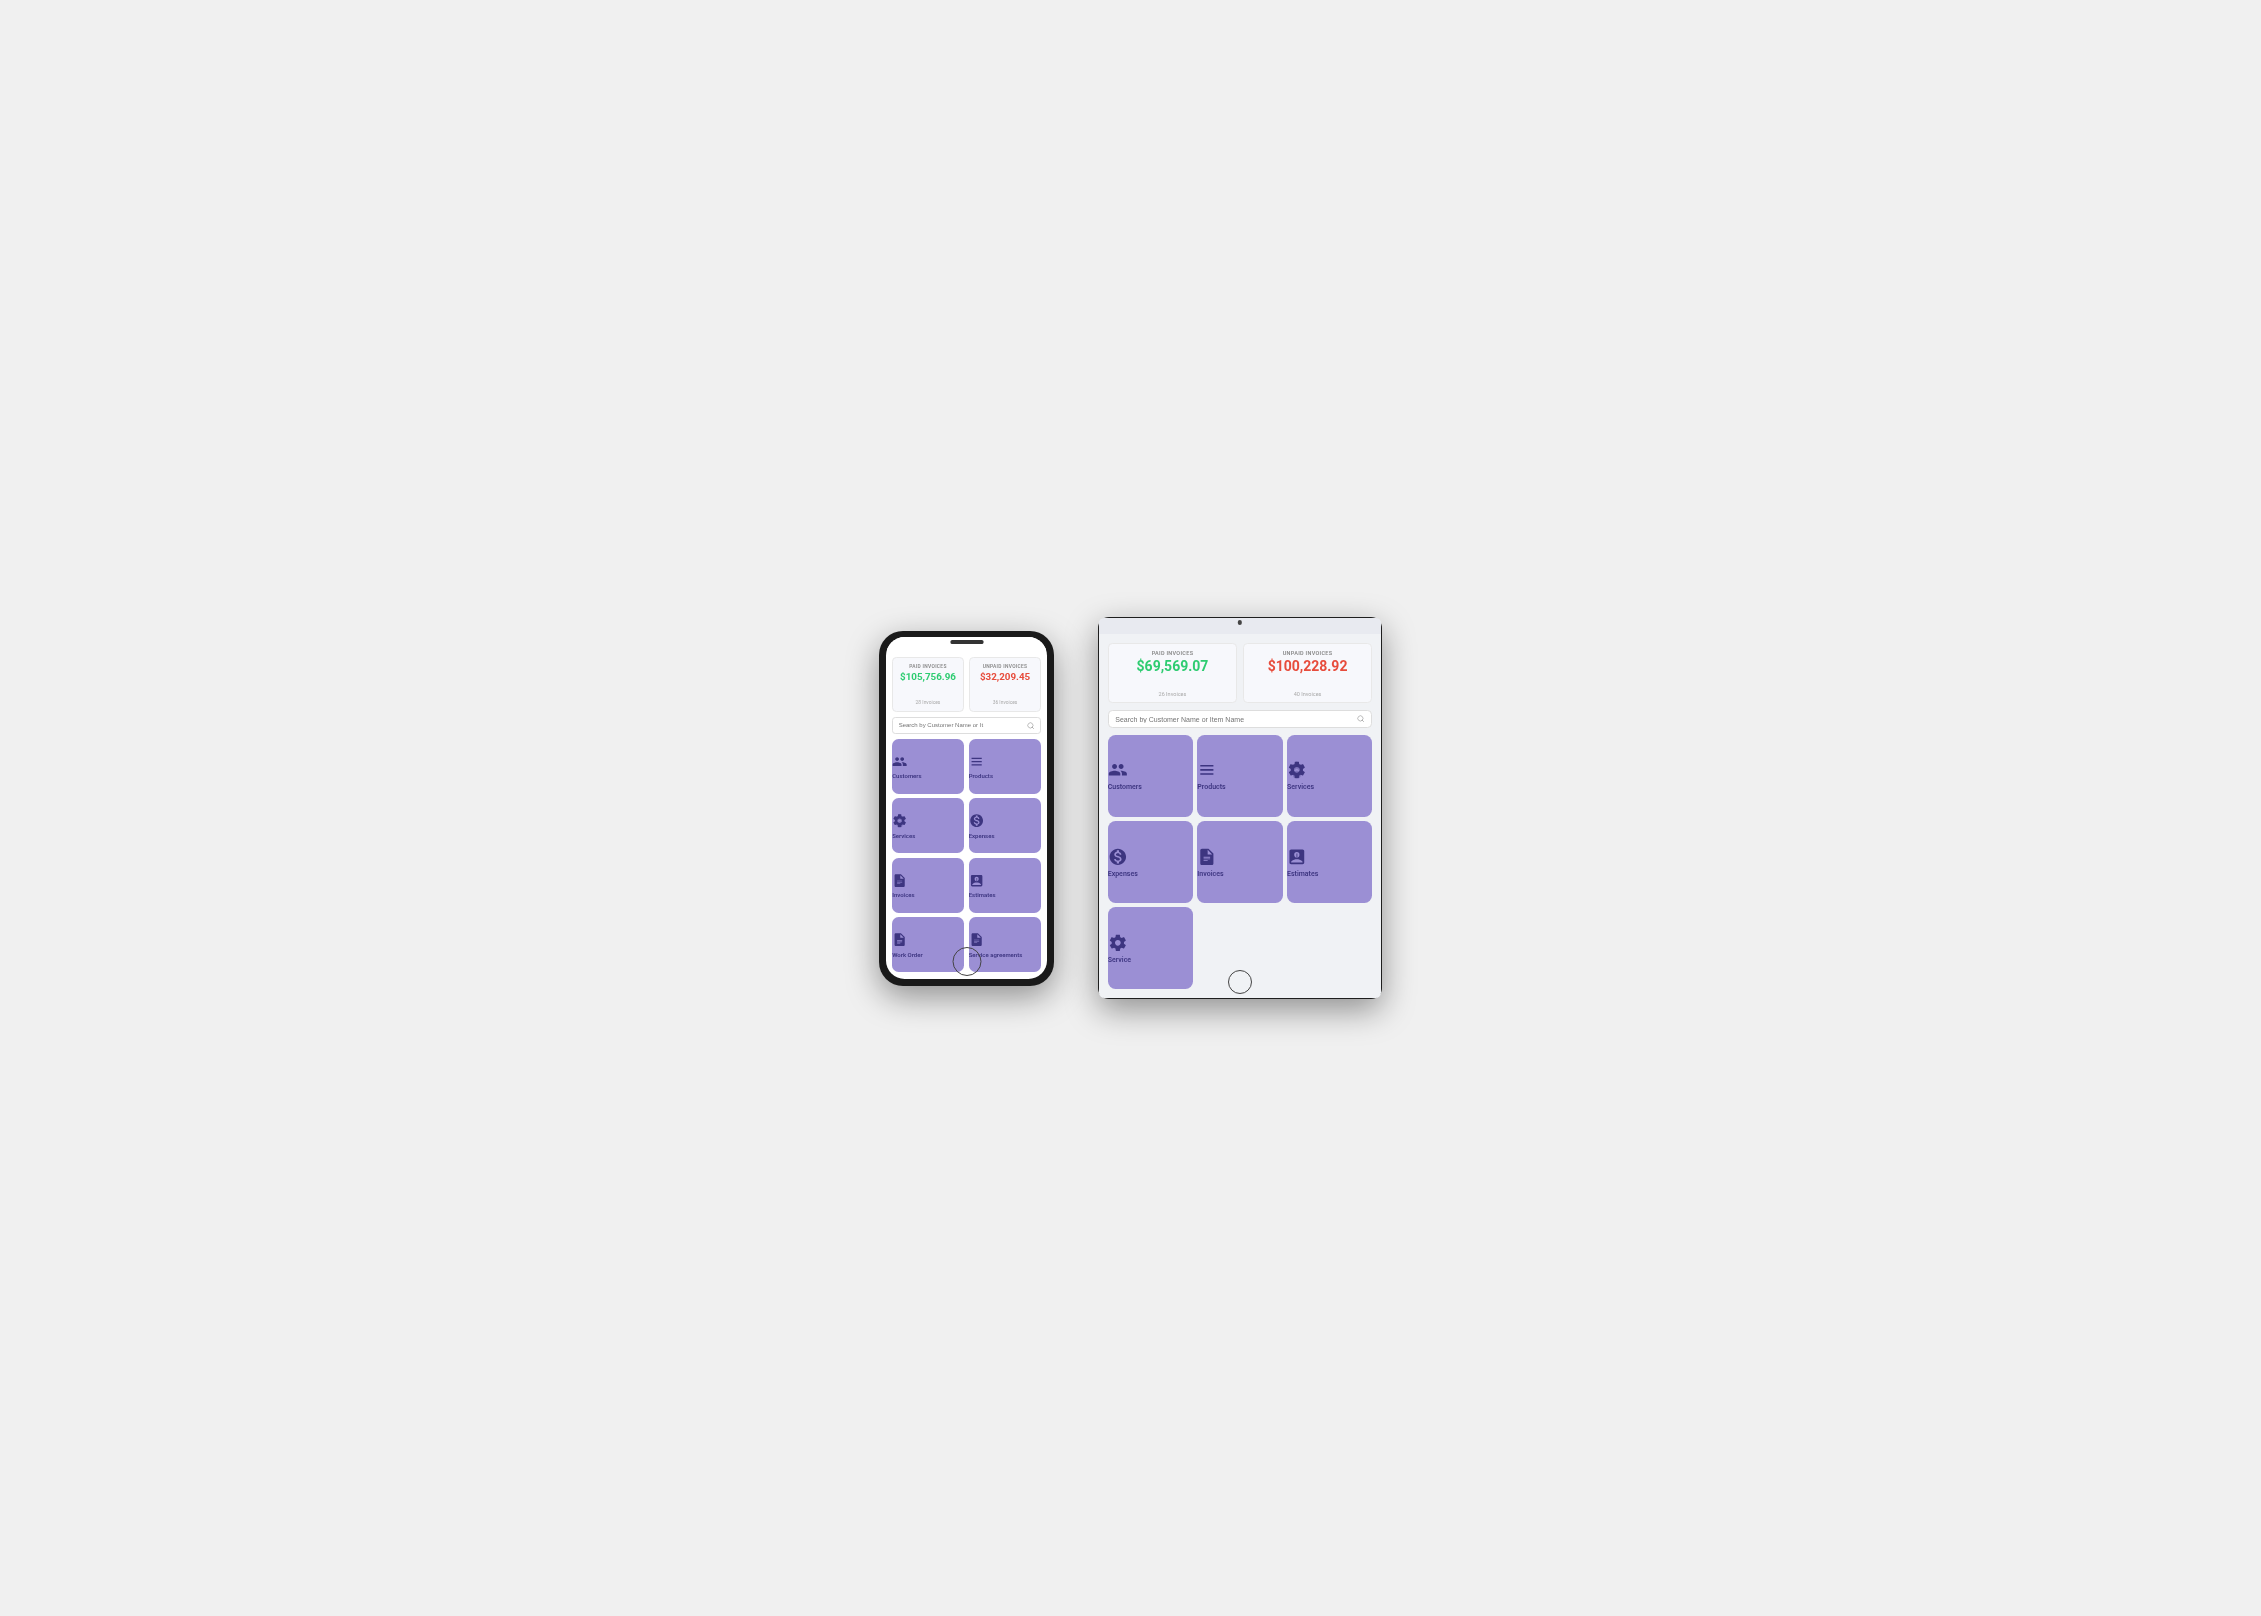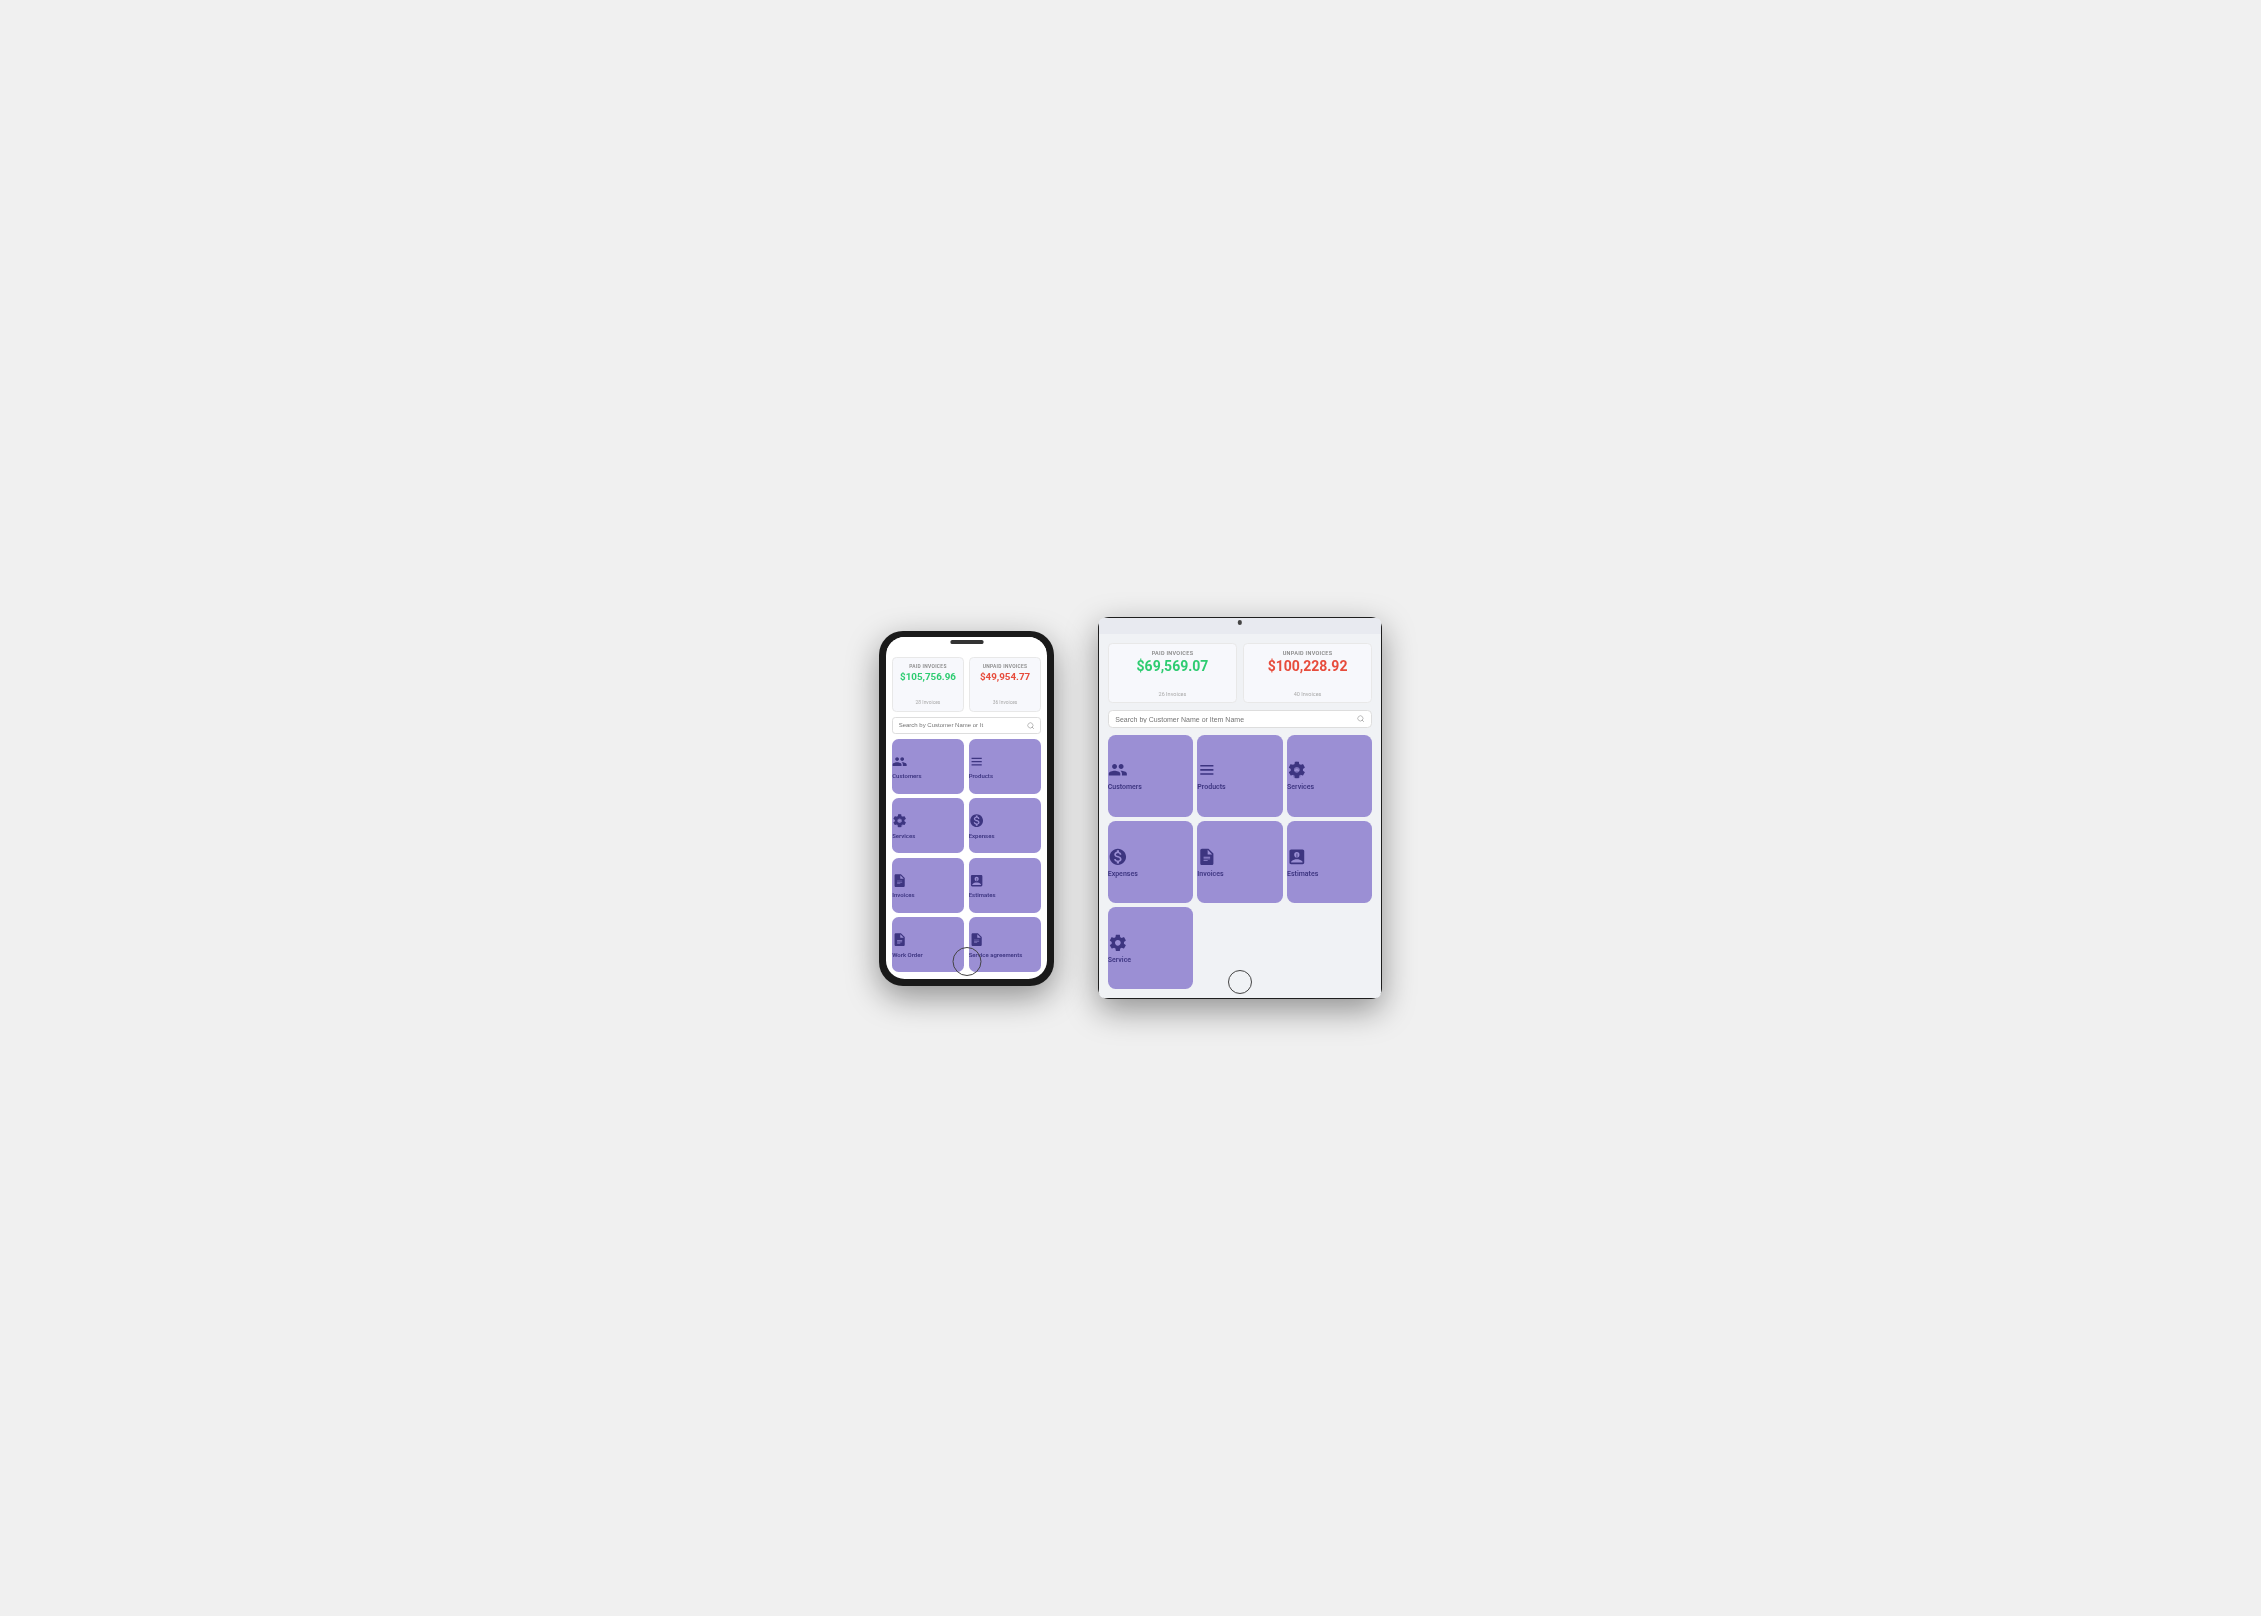--- a/index.html
+++ b/index.html
@@ -247,21 +247,21 @@
       <div class="phone-content">
 
         <div class="invoice-row">
           <div class="invoice-card">
             <div class="label">PAID INVOICES</div>
             <div class="amount green">$105,756.96</div>
             <div class="count">28 Invoices</div>
           </div>
           <div class="invoice-card">
             <div class="label">UNPAID INVOICES</div>
-            <div class="amount red">$49,954.77</div>
+            <div class="amount red">$32,209.45</div>
             <div class="count">36 Invoices</div>
           </div>
         </div>
 
         <div class="search-bar">
           <input type="text" placeholder="Search by Customer Name or It" style="">
           <svg class="search-icon-svg" viewBox="0 0 24 24">
             <path d="M21 21l-4.35-4.35M16.65 16.65A7.5 7.5 0 1 0 4.93 4.93a7.5 7.5 0 0 0 11.72 11.72z" stroke="#999" stroke-width="2" fill="none" stroke-linecap="round"></path>
           </svg>
         </div>

